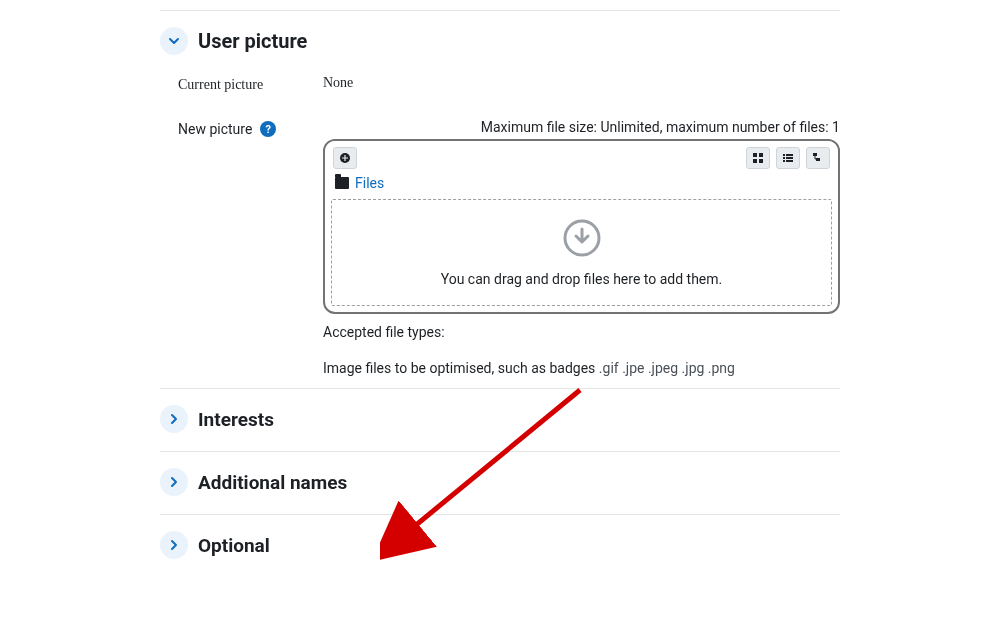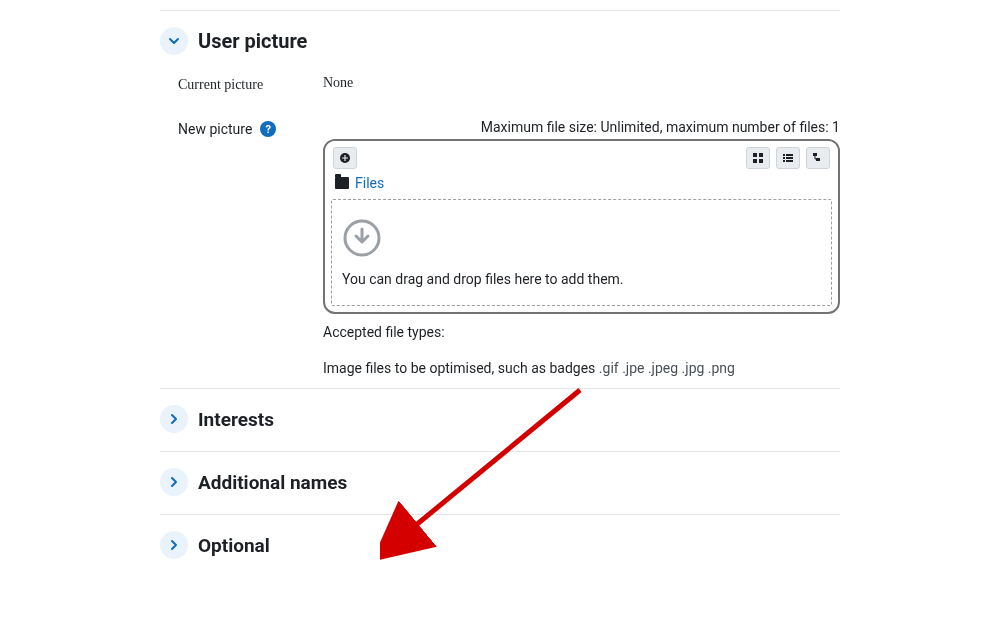--- a/index.html
+++ b/index.html
@@ -133,21 +133,21 @@
     width: 6px; height: 3px;
     background: #1d2125;
     border-radius: 1px 1px 0 0;
   }
   .fp-path a { color: #0f6cbf; text-decoration: none; }
   .fp-droparea {
     margin: 0 6px 6px 6px;
     border: 1px dashed #9aa0a6;
     border-radius: 2px;
     padding: 18px 10px 18px 10px;
-    text-align: left;
+    text-align: center;
   }
   .fp-drop-icon {
     margin: 0 auto 10px auto;
   }
   .fp-drop-text {
     font-size: 14px;
     color: #1d2125;
   }
   .accepted-label {
     margin-top: 10px;

